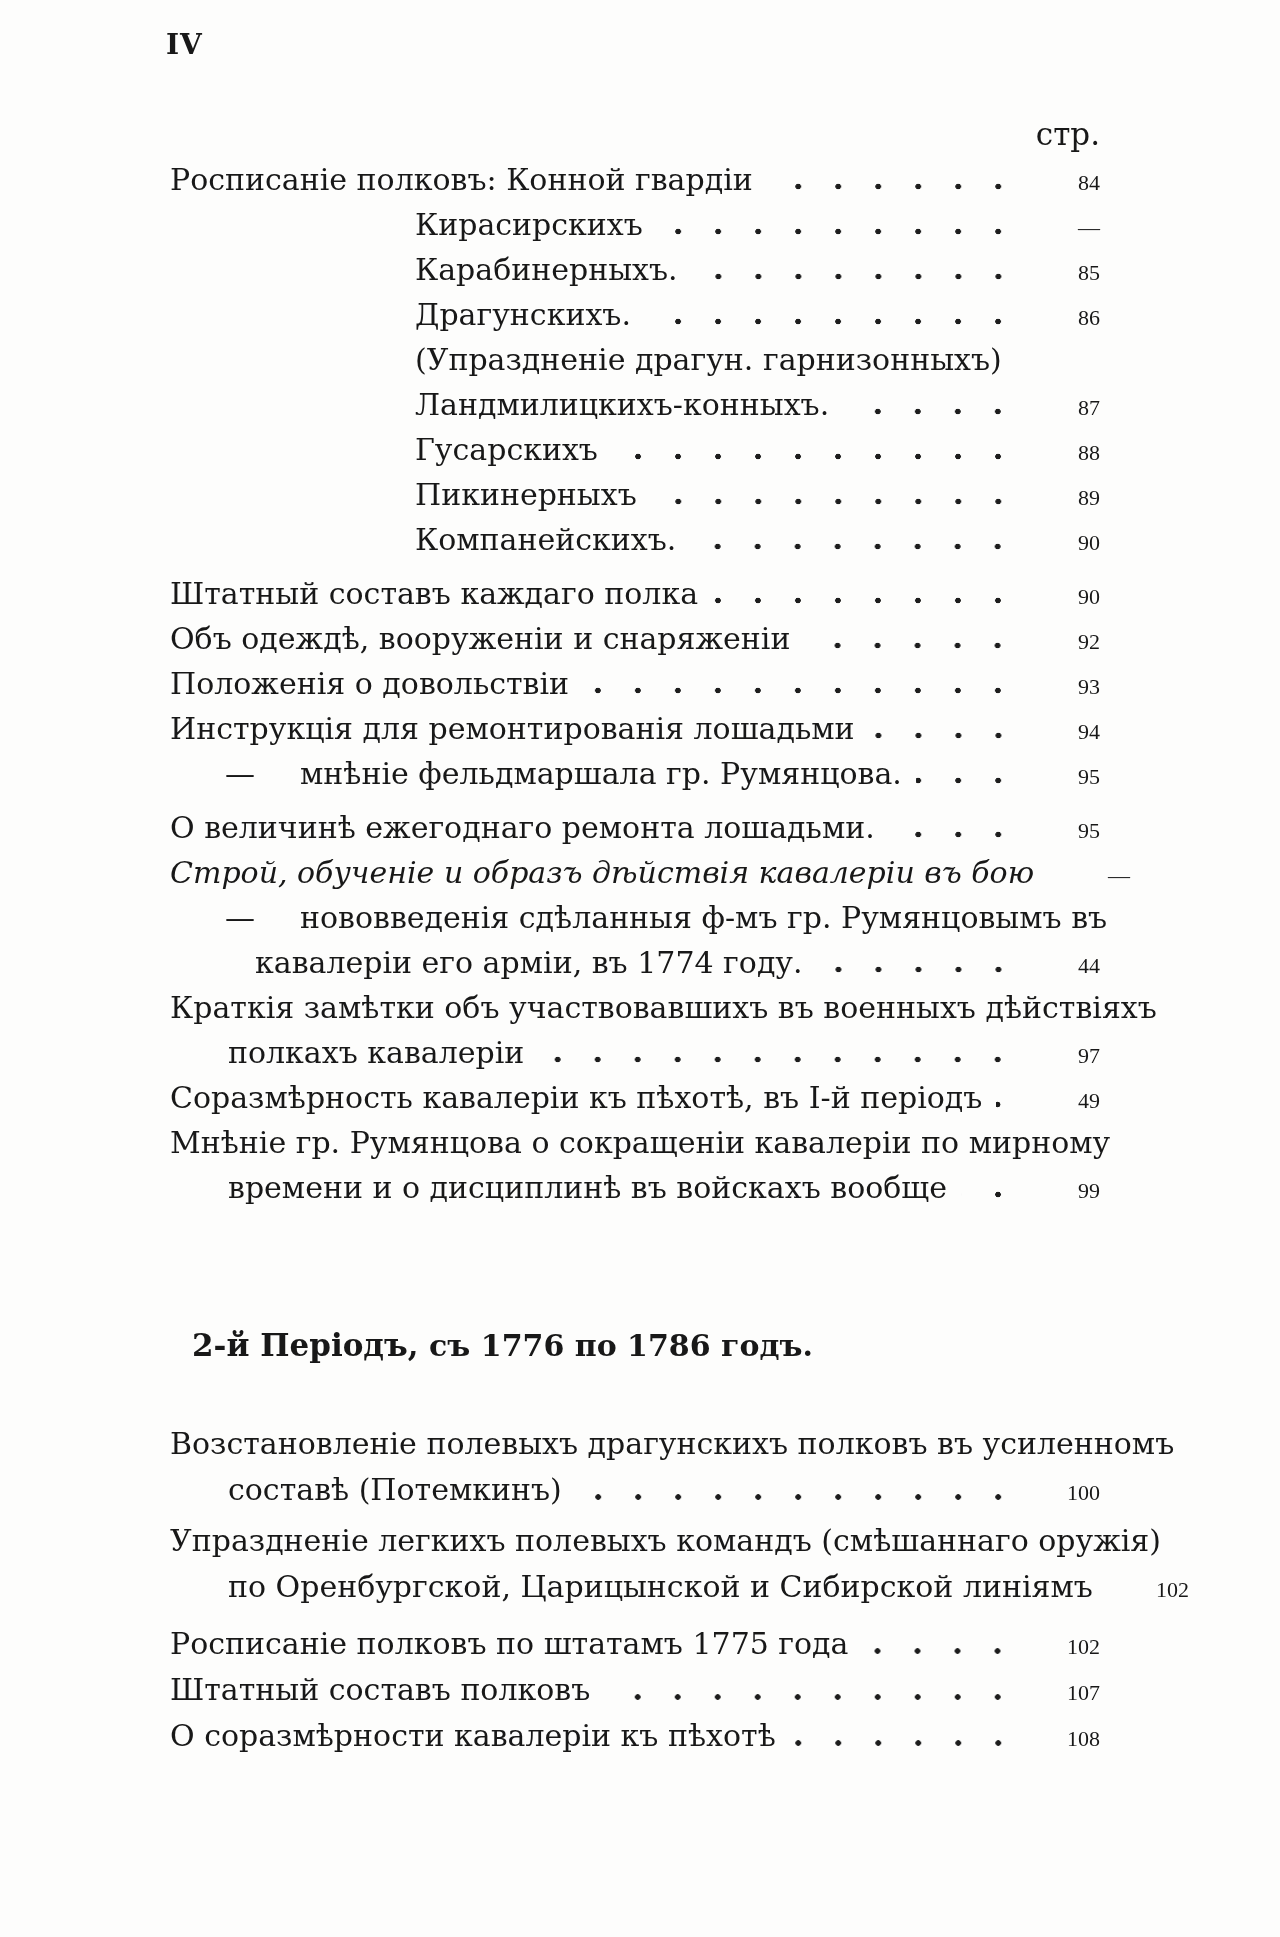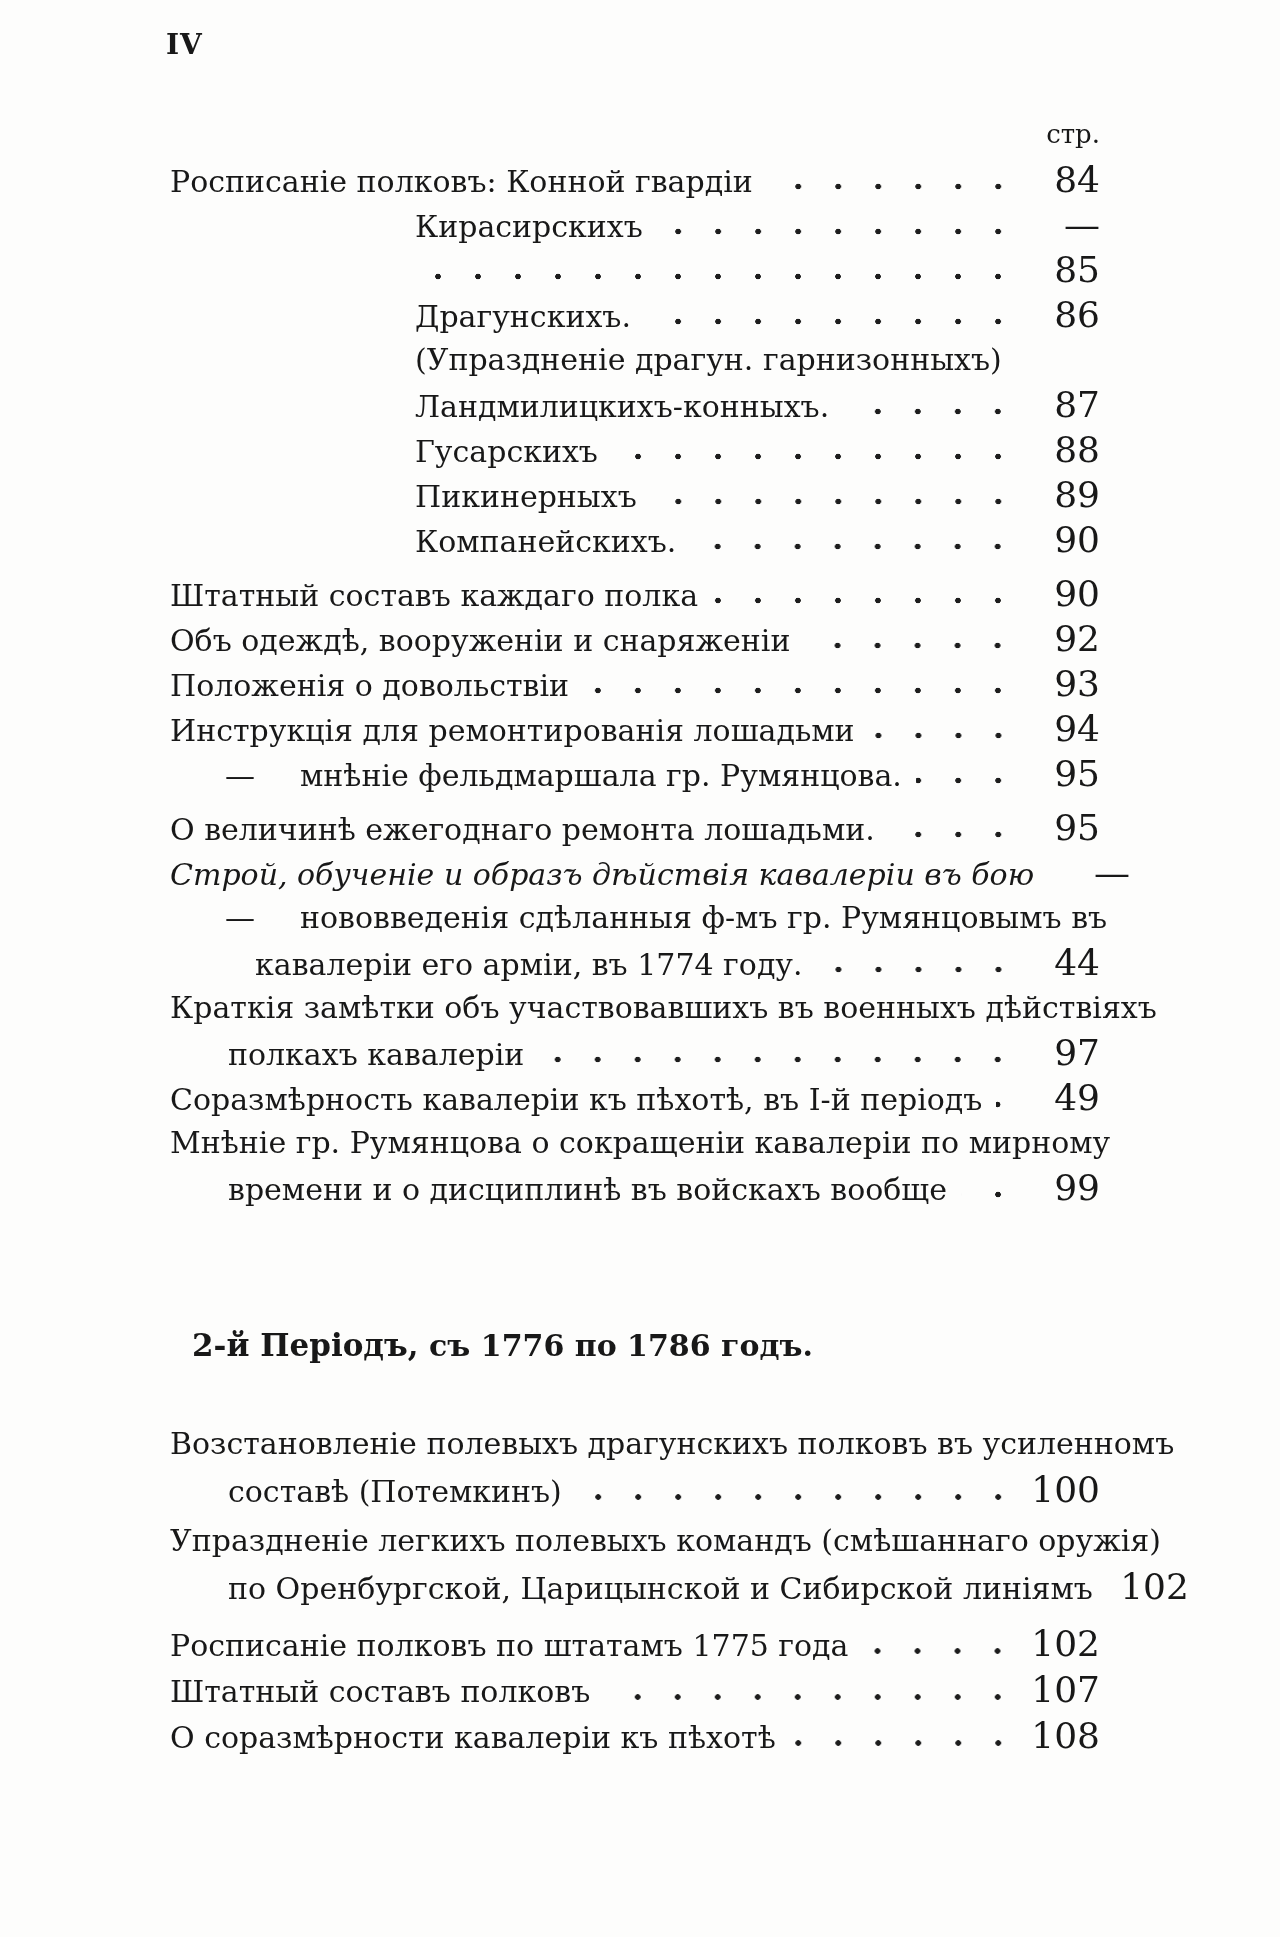--- a/index.html
+++ b/index.html
@@ -28,21 +28,21 @@
     position:absolute;
     left:170px;
     top:0;
     width:930px;
     padding-top:112px;
   }
   .str-label{
     height:45px;
     line-height:45px;
     text-align:right;
-    font-size:26px;
+    font-size:31px;
   }
   .row{
     display:flex;
     align-items:baseline;
     height:45px;
     line-height:45px;
     font-size:30px;
     white-space:nowrap;
   }
   .s2 .row{ height:46px; line-height:46px; }
@@ -67,21 +67,22 @@
     background-repeat:repeat-x;
     background-position:right center;
     background-position-y:7px;
     min-width:0;
   }
   .spacer{ flex:1 1 auto; }
   .page-num{
     flex:0 0 72px;
     width:72px;
     text-align:right;
-    font-size:36px;
+    font-size:22px;
+    font-family:Liberation Serif, serif;
   }
   .gap-sm{ margin-top:5px; }
   .gap-md{ margin-top:9px; }
   .gap-lg{ margin-top:11px; }
   .section-heading{
     margin:112px 0 53px 22px;
     height:46px;
     line-height:46px;
     font-size:31px;
     font-weight:bold;
@@ -108,20 +109,21 @@
           <span class="label">Росписаніе полковъ: Конной гвардіи</span>
           <span class="leader"></span>
           <span class="page-num">84</span>
         </div>
         <div class="row indent-sub">
           <span class="label">Кирасирскихъ</span>
           <span class="leader"></span>
           <span class="page-num">—</span>
         </div>
         <div class="row indent-sub">
+          <span class="label">Карабинерныхъ.</span>
           <span class="leader"></span>
           <span class="page-num">85</span>
         </div>
         <div class="row indent-sub">
           <span class="label">Драгунскихъ.</span>
           <span class="leader"></span>
           <span class="page-num">86</span>
         </div>
         <div class="row indent-sub">
           <span class="label">(Упраздненіе драгун. гарнизонныхъ)</span>

